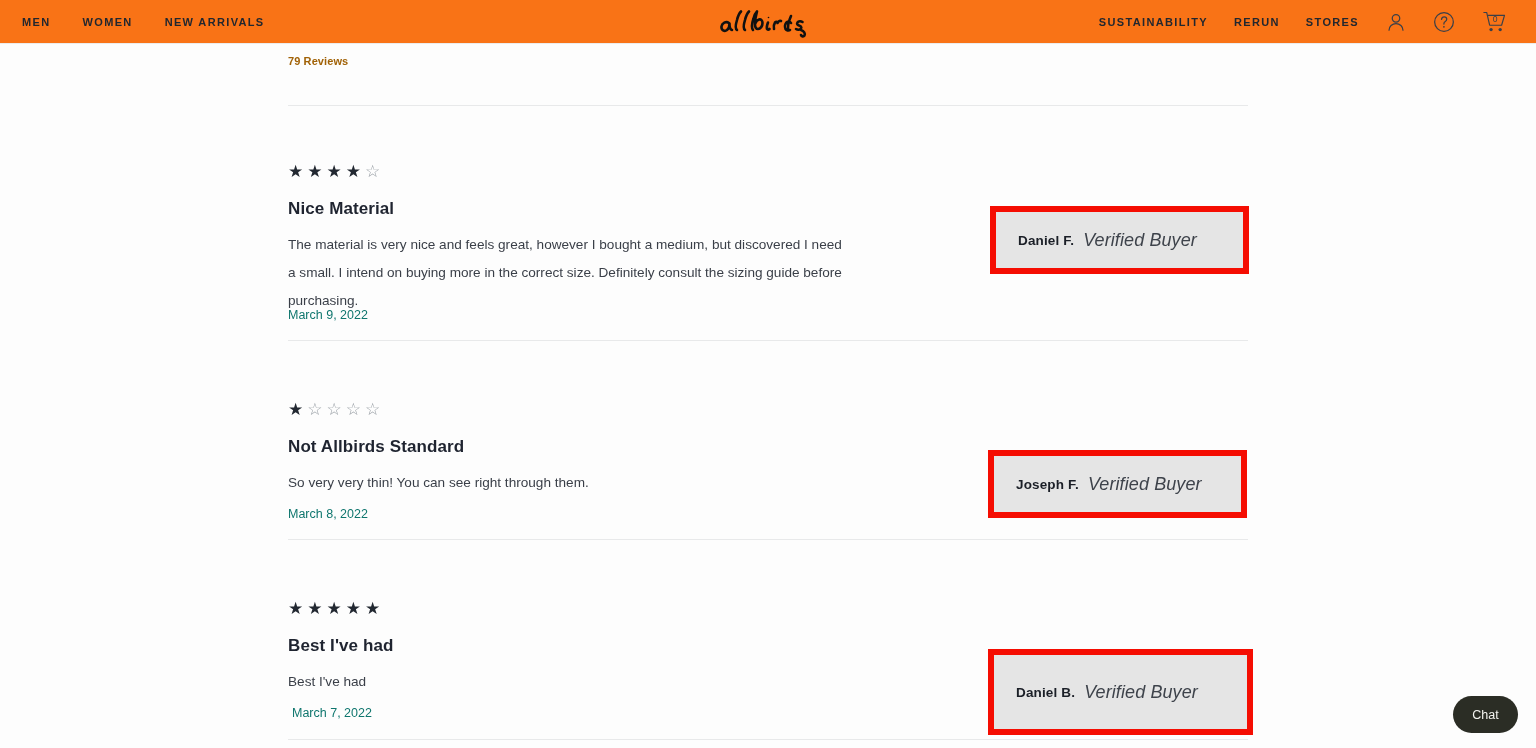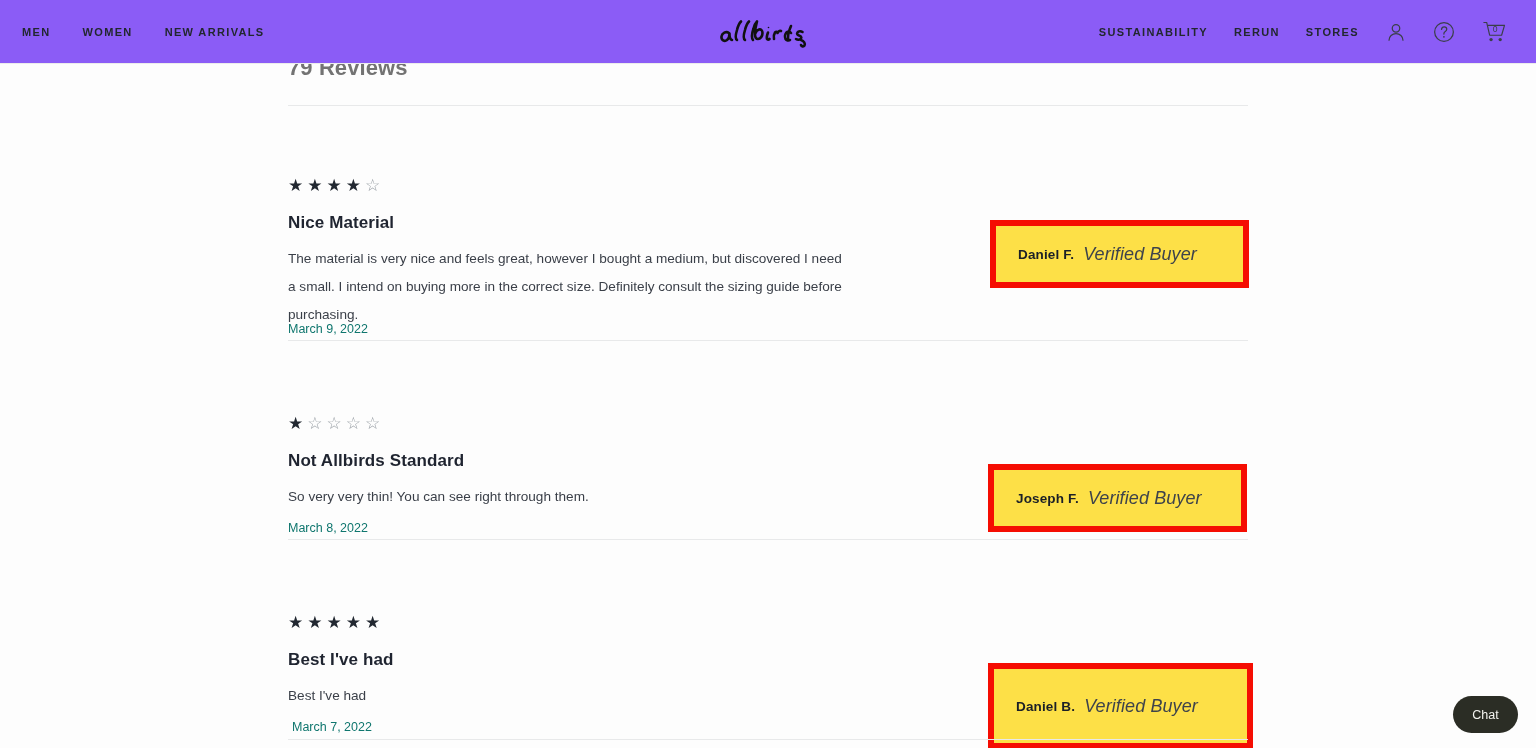--- a/index.html
+++ b/index.html
@@ -15,22 +15,22 @@
     font-family: "Liberation Sans", sans-serif;
     color: #1f2430;
     position: relative;
   }
 
   
   .site-header {
     position: absolute;
     top: 0; left: 0;
     width: 1536px;
-    height: 64px;
-    background: #8b5cf6;
+    height: 44px;
+    background: #f97316;
     border-bottom: 1px solid #ececec;
     display: flex;
     align-items: center;
     z-index: 30;
     gap: 44px;
   }
 
   .nav-left {
     display: flex;
     align-items: center;
@@ -84,24 +84,24 @@
   }
 
   .reviews-inner {
     position: absolute;
     left: 288px;
     top: 0;
     width: 960px;
   }
 
   .reviews-count {
-    font-size: 22px;
+    font-size: 11px;
     font-weight: 700;
     letter-spacing: 0.1px;
-    color: #737373;
+    color: #a16207;
     margin-top: 7px;
   }
 
   .rule {
     height: 1px;
     background: #e8e9ea;
     width: 960px;
   }
 
   .review {
@@ -137,21 +137,21 @@
   }
 
   .review-date {
     font-size: 12.5px;
     color: #0f766e;
   }
 
   
   .reviewer-box {
     position: absolute;
-    background: #fde047;
+    background: #e5e5e5;
     border: 6px solid #f50d02;
     display: flex;
     align-items: center;
     padding-left: 22px;
   }
 
   .reviewer-name {
     font-size: 13.5px;
     font-weight: 700;
     color: #1b1f27;

